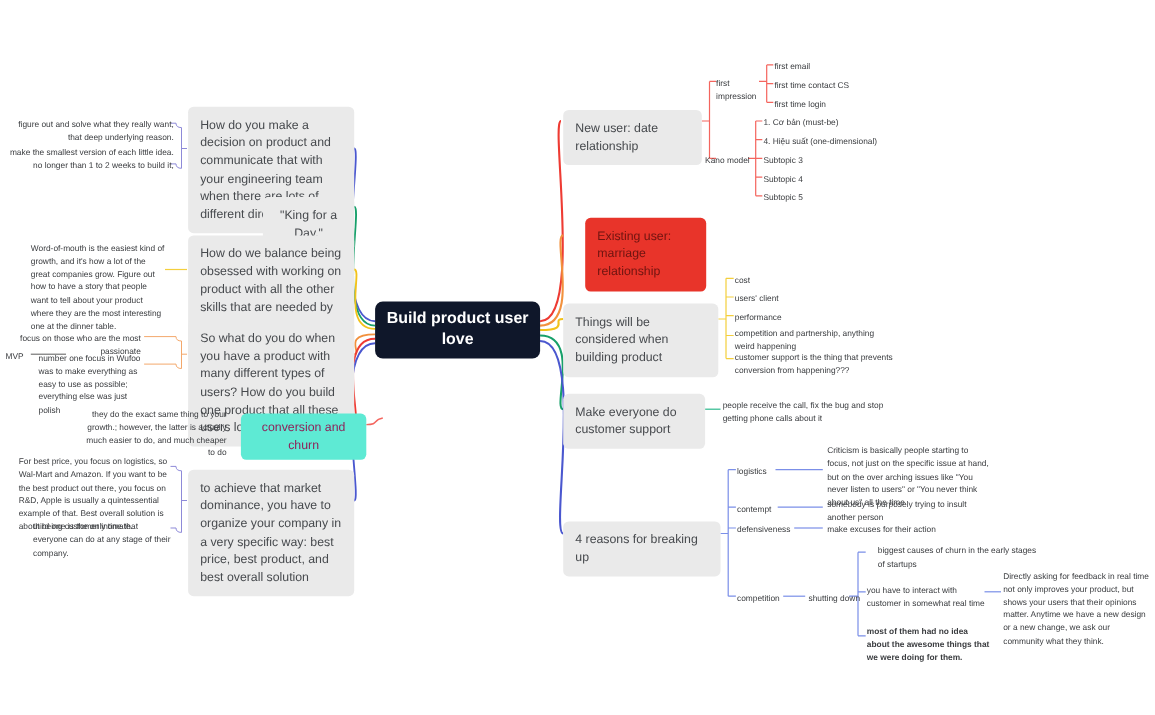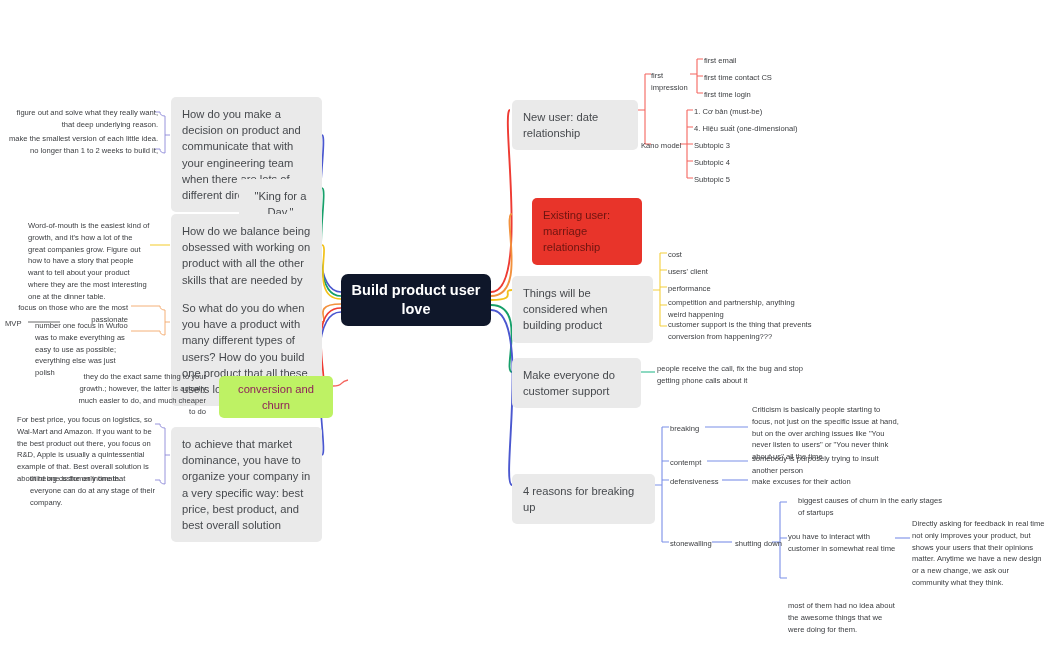--- a/index.html
+++ b/index.html
@@ -57,21 +57,21 @@
   }
   .topic-red {
     background: #e8342a;
     color: #6d1410;
     font-size: 11.2px;
     line-height: 1.45;
     padding: 9px 11px;
     border-radius: 5px;
   }
   .topic-pink {
-    background: #bef264;
+    background: #5eead4;
     color: #8e2159;
     font-size: 11.2px;
     line-height: 1.45;
     padding: 5px 11px;
     border-radius: 5px;
   }
   
   .leaf {
     position: absolute;
     color: #3b3d40;
@@ -196,26 +196,26 @@
   <div class="leaf" style="left:668px; top:319px; width:148px;">customer support is the thing that prevents conversion from happening???</div>
 
   <div class="node topic" style="left:512px; top:358px; width:129px;">
     <span>Make everyone do customer support</span>
   </div>
   <div class="leaf" style="left:657px; top:363px; width:150px;">people receive the call, fix the bug and stop getting phone calls about it</div>
 
   <div class="node topic" style="left:512px; top:474px; width:143px;">
     <span>4 reasons for breaking up</span>
   </div>
-  <div class="leaf" style="left:670px; top:423px; width:40px;">breaking</div>
+  <div class="leaf" style="left:670px; top:423px; width:40px;">logistics</div>
   <div class="leaf" style="left:752px; top:404px; width:150px;">Criticism is basically people starting to focus, not just on the specific issue at hand, but on the over arching issues like "You never listen to users" or "You never think about us" all the time</div>
   <div class="leaf" style="left:670px; top:457px; width:40px;">contempt</div>
   <div class="leaf" style="left:752px; top:453px; width:142px;">somebody is purposely trying to insult another person</div>
   <div class="leaf" style="left:670px; top:476px; width:55px;">defensiveness</div>
   <div class="leaf" style="left:752px; top:476px; width:142px;">make excuses for their action</div>
-  <div class="leaf" style="left:670px; top:538px; width:48px;">stonewalling</div>
+  <div class="leaf" style="left:670px; top:538px; width:48px;">competition</div>
   <div class="leaf" style="left:735px; top:538px; width:50px;">shutting down</div>
   <div class="leaf" style="left:788px; top:495px; width:146px;margin-left:10px;">biggest causes of churn in the early stages of startups</div>
   <div class="leaf" style="left:788px; top:531px; width:112px;">you have to interact with customer in somewhat real time</div>
   <div class="leaf" style="left:912px; top:518px; width:134px;">Directly asking for feedback in real time not only improves your product, but shows your users that their opinions matter. Anytime we have a new design or a new change, we ask our community what they think.</div>
-  <div class="leaf" style="left:788px; top:600px; width:112px;">most of them had no idea about the awesome things that we were doing for them.</div>
+  <div class="leaf" style="left:788px; top:568px; width:112px;font-weight:bold;">most of them had no idea about the awesome things that we were doing for them.</div>
 
 </div>
 
 </body></html>

